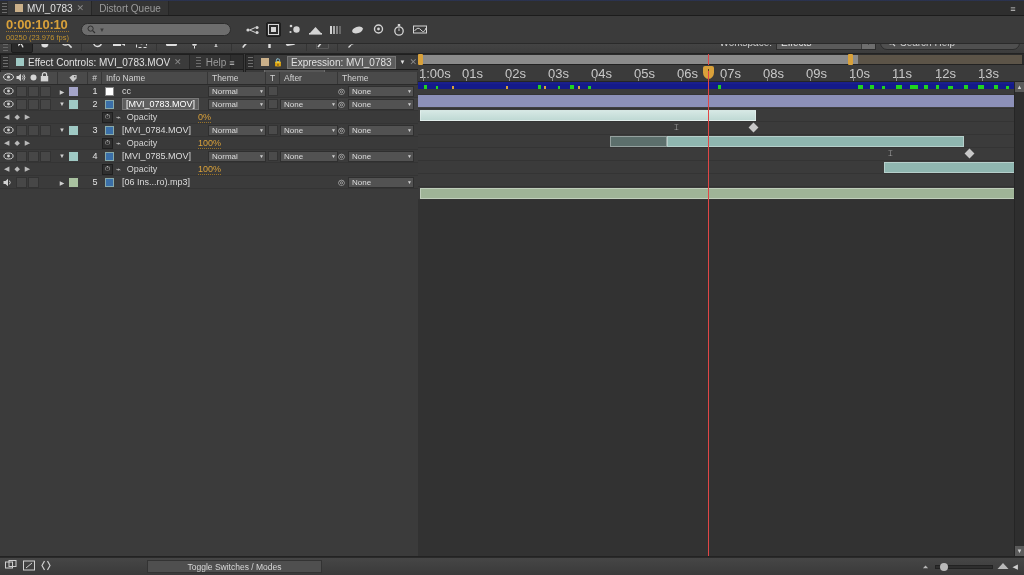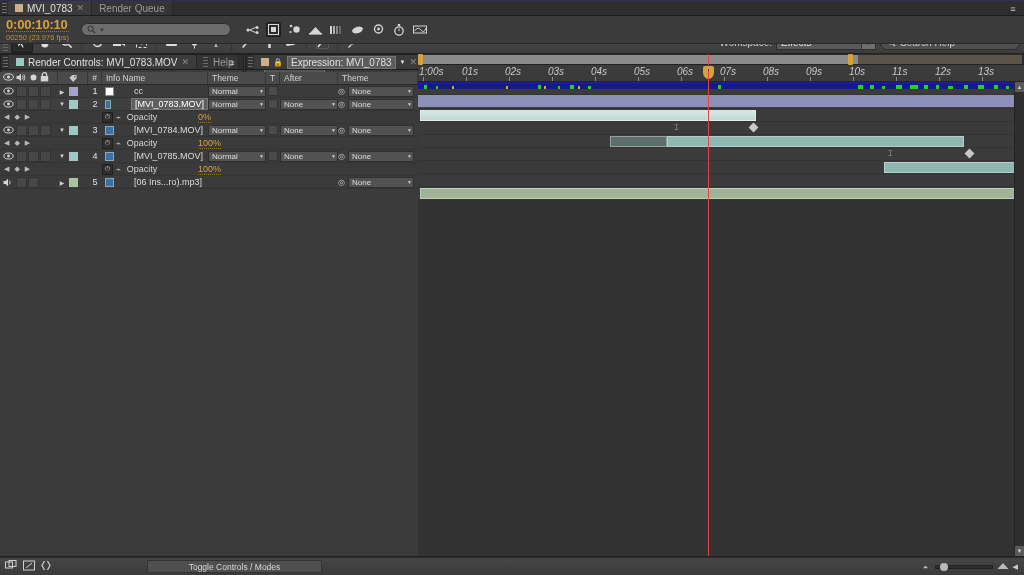--- a/index.html
+++ b/index.html
@@ -284,21 +284,21 @@
   .lrow { display:flex; align-items:center; height:13px; font-size:9px; color:#dcdcdc; border-bottom:1px solid #343434;}
   .lrow.alt { background:#3f3f3f; }
   .lrow.prop { background:#3a3a3a; }
   .av { width:58px; display:flex; align-items:center; gap:0px; padding-left:2px;}
   .av .eye { width:13px;height:11px;display:flex;align-items:center;justify-content:center;color:#cfcfcf;font-size:8px;}
   .av .box { width:11px;height:11px;background:#474747;border:1px solid #333; margin-left:1px;}
   .sw2 { width:30px; display:flex; align-items:center; gap:3px; }
   .tri2 { font-size:6px; color:#cfcfcf; width:8px; text-align:center;}
   .lcolor { width:9px;height:9px; display:inline-block;}
   .num { width:14px; text-align:center; color:#e2e2e2; font-size:9px;}
-  .lname { flex:1; display:flex; align-items:center; gap:20px; padding-left:3px; overflow:hidden; white-space:nowrap;}
+  .lname { flex:1; display:flex; align-items:center; gap:8px; padding-left:3px; overflow:hidden; white-space:nowrap;}
   .sel-name { background:#5e5e5e; border:1px solid #787878; padding:0 3px; color:#fff;}
   .mode-cell { width:58px; }
   .mode-drop { height:11px; background:#525252; border:1px solid #2f2f2f; color:#ddd; font-size:8px;
      display:flex; align-items:center; padding-left:3px; position:relative;}
   .mode-drop .a { position:absolute; right:1px; top:1px; font-size:5px; color:#cfcfcf;}
   .t-cell { width:14px; display:flex; justify-content:center;}
   .t-box { width:10px;height:10px;background:#4b4b4b;border:1px solid #333;}
   .trk-cell { width:58px; }
   .par-cell { width:80px; display:flex; align-items:center; gap:3px;}
   .pickw { color:#c9c9c9; font-size:8px;}
@@ -309,21 +309,21 @@
   .propval { color:#d9a13a; border-bottom:1px dotted #9a7328; font-size:9px; margin-left:6px;}
 
   
   .tl-graph { position:absolute; left:418px; top:54px; right:0; bottom:19px; background:#323232; overflow:hidden;}
   .wa-bar { position:relative; height:11px; background:#2b2b2b; border-bottom:1px solid #222;}
   .wa-range { position:absolute; top:1px; height:9px; background:#8b8b8b; border-radius:1px;}
   .wa-dim { position:absolute; top:1px; height:9px; background:#5c5448; }
   .wa-cap { position:absolute; top:0; width:5px; height:11px; background:#d9a13a; border-radius:1px;}
   .wa-cti { position:absolute; top:0; width:1px; height:11px; background:#e04646;}
   .ruler { position:relative; height:17px; background:#3b3b3b; border-bottom:1px solid #252525;}
-  .rtick { position:absolute; top:1px; font-size:10px; color:#c9c9c9;font-style:italic;}
+  .rtick { position:absolute; top:1px; font-size:13px; color:#c9c9c9;}
   .rtickline { position:absolute; bottom:0; width:1px; height:4px; background:#8d8d8d;}
   .cti-head { position:absolute; top:1px; width:11px; height:13px; background:#d9a13a; border-radius:2px 2px 50% 50%;
      display:flex; align-items:center; justify-content:center;}
   .cti-head i { width:1px; height:7px; background:#5c431a; display:block;}
   .cti-line { position:absolute; top:17px; bottom:0; width:1px; background:#e04646; z-index:6;}
   .track-area { position:absolute; left:0; top:28px; right:0; bottom:0;}
   .trow { position:relative; height:13px; border-bottom:1px solid #343434; background:#3b3b3b;}
   .trow.alt { background:#3f3f3f;}
   .bar-clip { position:absolute; top:1px; height:11px; border:1px solid rgba(255,255,255,.35); }
   .bar-cc { position:absolute; top:0; height:12px; background:#8c90b8; width:100%;}
@@ -469,21 +469,21 @@
         <span>Search Help</span>
       </div>
     </div>
   </div>
 
   <div class="panel" id="effect-controls">
     <div class="panel-tabs">
       <div class="tabgrip"></div>
       <div class="ptab active">
         <span class="sq" style="background:#9fc9c4"></span>
-        <span>Render Controls: MVI_0783.MOV</span>
+        <span>Effect Controls: MVI_0783.MOV</span>
         <span class="x">✕</span>
       </div>
       <div class="ptab" style="padding:0 4px;">
         <span class="tabgrip"></span>
         <span>Help</span>
       </div>
       <div class="pmenu">≡</div>
     </div>
     <div class="ec-thumb"></div>
     <div class="ec-thumb-bar"></div>
@@ -951,21 +951,21 @@
 
   <div id="timeline">
     <div class="tl-tabs">
       <div class="tabgrip"></div>
       <div class="ptab active">
         <span class="sq" style="background:#cbb089"></span>
         <span>MVI_0783</span>
         <span class="x">✕</span>
       </div>
       <div class="ptab">
-        <span>Render Queue</span>
+        <span>Distort Queue</span>
       </div>
       <div class="pmenu">≡</div>
     </div>
 
     <div class="tl-top">
       <div class="tc">
         <div class="big">0:00:10:10</div>
         <div class="small">00250 (23.976 fps)</div>
       </div>
       <div class="tl-search">
@@ -1473,21 +1473,21 @@
         <svg width="12" height="11" viewBox="0 0 12 11">
             <rect x="0.5" y="1" width="11" height="9" fill="none" stroke="#cfcfcf"></rect>
             <path d="M3 8 L9 3" stroke="#cfcfcf"></path>
           </svg>
       </span>
       <span>
         <svg width="10" height="11" viewBox="0 0 10 11">
             <path d="M3.5 1 L1 5.5 L3.5 10 M6.5 1 L9 5.5 L6.5 10" fill="none" stroke="#cfcfcf" stroke-width="1.2"></path>
           </svg>
       </span>
-      <div class="toggle-sw">Toggle Controls / Modes</div>
+      <div class="toggle-sw">Toggle Switches / Modes</div>
       <div class="zoom-slide">
         <span>
           <svg width="10" height="7" viewBox="0 0 10 7">
               <path d="M1 6 L5 2 L9 6Z" fill="#b9b9b9" transform="scale(.65 .65) translate(2 2)"></path>
             </svg>
         </span>
         <div class="zs-track">
             <div class="zs-knob"></div>
           </div>
         <span>

